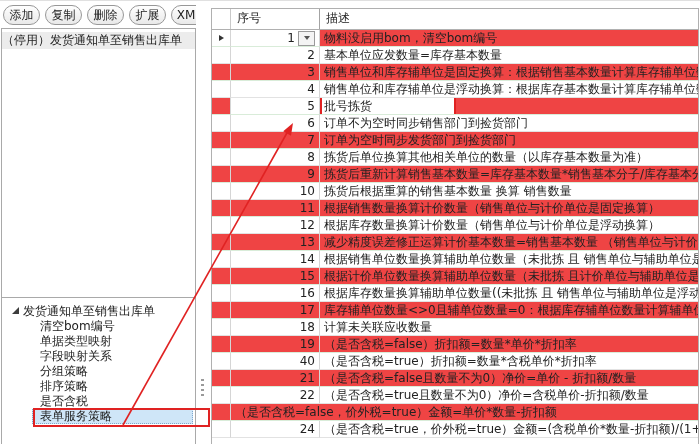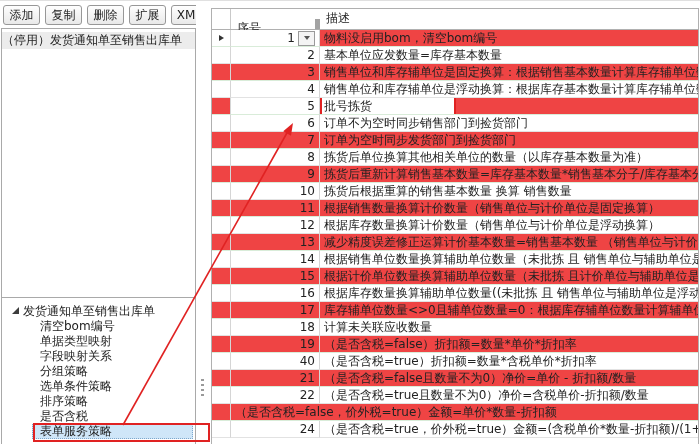--- a/index.html
+++ b/index.html
@@ -3,21 +3,21 @@
 <meta charset="utf-8">
 <style>
   html,body{margin:0;padding:0;background:#fff;}
   #app{position:relative;width:700px;height:444px;background:#fff;overflow:hidden;
        font-family:"DejaVu Sans","Liberation Sans",sans-serif;font-size:12px;color:#222;
        border-top:1px solid #e0e0e0;box-sizing:border-box;}
 
   
   .left-col{position:absolute;left:0;top:0;width:196px;height:444px;}
   .toolbar{position:absolute;left:3px;top:4px;display:flex;gap:5px;}
-  .tbtn{width:37px;height:20px;border:1px solid #979797;border-radius:3px;
+  .tbtn{width:37px;height:20px;border:1px solid #979797;border-radius:10px;
         background:linear-gradient(#fefefe,#e9e9e9);font-size:12px;line-height:18px;
         text-align:center;color:#222;padding:0;box-sizing:border-box;cursor:default;
         font-family:inherit;}
   .list-panel{position:absolute;left:1px;top:27px;width:193px;height:268px;
         border:1px solid #a9a9a9;background:#fff;padding-top:3px;box-sizing:content-box;}
   .list-item{height:17px;line-height:17px;padding-left:0;background:#ececec;
         white-space:nowrap;overflow:hidden;}
   .tree-panel{position:absolute;left:1px;top:296px;width:193px;height:148px;
         border:1px solid #a9a9a9;border-bottom:none;background:#fff;padding-top:5px;}
   .tree-root{height:16px;line-height:16px;padding-left:10px;white-space:nowrap;}
@@ -36,21 +36,21 @@
   .splitter{position:absolute;left:196px;top:0;width:15px;height:444px;background:#fff;}
   .grip{position:absolute;left:5px;top:378px;width:3px;height:20px;
         background:repeating-linear-gradient(#9a9a9a 0 2px,transparent 2px 5px);}
 
   
   .table{position:absolute;left:211px;top:7px;width:488px;height:437px;background:#fff;
         border:1px solid #b0b0b0;border-bottom:none;box-sizing:border-box;overflow:hidden;}
   .thead{height:20px;border-bottom:1px solid #b0b0b0;display:flex;background:#fff;}
   .th{line-height:19px;padding-left:6px;box-sizing:border-box;white-space:nowrap;}
   .marker-th{width:19px;border-right:1px solid #c9c9c9;padding-left:0;}
-  .num-th{width:89px;border-right:5px solid #a3a3a3;margin-top:10px;}
+  .num-th{width:89px;border-right:1px solid #a3a3a3;}
   .desc-th{flex:1;}
   .trow{display:flex;height:17px;box-sizing:border-box;}
   .cell{box-sizing:border-box;border-bottom:1px solid #e2e2e2;background:#fff;}
   .marker{width:19px;border-right:1px solid #d5d5d5;display:flex;align-items:center;justify-content:center;}
   .num{width:89px;border-right:1px solid #d5d5d5;display:flex;align-items:center;
         justify-content:flex-end;padding-right:4px;}
   .desc{flex:1;line-height:16px;white-space:nowrap;overflow:hidden;position:relative;}
   .desctext{position:relative;z-index:3;padding-left:4px;}
   .trow.green .cell{background:#ef4444;border-bottom-color:#d9ecd9;}
   .tri{display:none;width:0;height:0;border-top:3.5px solid transparent;
@@ -110,25 +110,20 @@
     <span class="tlabel">字段映射关系</span>
   </div>
           <div class="tree-item">
     
     
     <span class="tlabel">分组策略</span>
   </div>
           <div class="tree-item">
     
     
-    <span class="tlabel">选单条件策略</span>
-  </div>
-          <div class="tree-item">
-    
-    
     <span class="tlabel">排序策略</span>
   </div>
           <div class="tree-item">
     
     
     <span class="tlabel">是否含税</span>
   </div>
           <div class="tree-item selected">
     <span class="sel-bg"></span>
     <span class="tree-annbox"></span>

